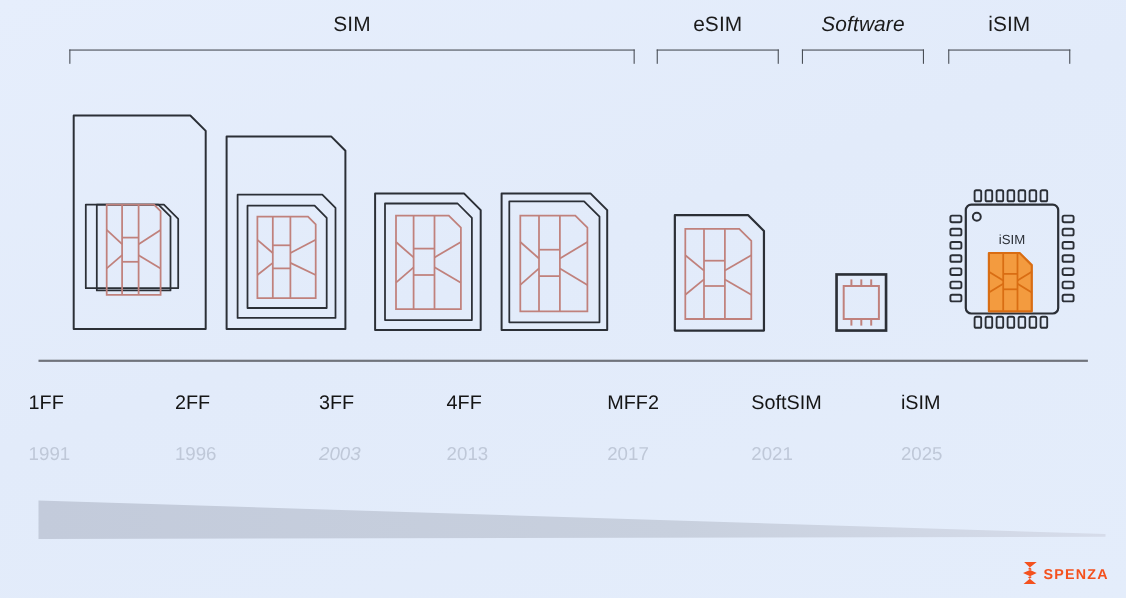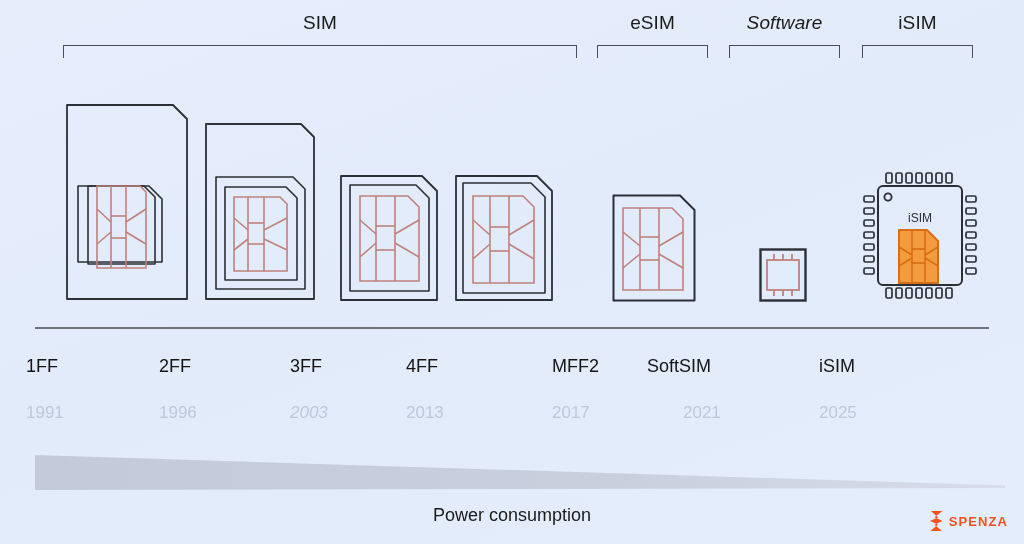--- a/index.html
+++ b/index.html
@@ -299,21 +299,21 @@
   </div>
 
   <div class="divider"></div>
 
   <div>
     <div class="col-name" style="left:26px;top:356px;width:200px;">1FF</div>
     <div class="col-name" style="left:159px;top:356px;width:200px;">2FF</div>
     <div class="col-name" style="left:290px;top:356px;width:200px;">3FF</div>
     <div class="col-name" style="left:406px;top:356px;width:200px;">4FF</div>
     <div class="col-name" style="left:552px;top:356px;width:200px;">MFF2</div>
-    <div class="col-name" style="left:647px;top:356px;width:200px;">SoftSIM</div>
+    <div class="col-name" style="left:683px;top:356px;width:200px;">SoftSIM</div>
     <div class="col-name" style="left:819px;top:356px;width:200px;">iSIM</div>
   </div>
 
   <div>
     <div class="col-year" style="left:26px;top:403px;width:200px;">1991</div>
     <div class="col-year" style="left:159px;top:403px;width:200px;">1996</div>
     <div class="col-year" style="left:290px;top:403px;width:200px;font-style:italic;">2003</div>
     <div class="col-year" style="left:406px;top:403px;width:200px;">2013</div>
     <div class="col-year" style="left:552px;top:403px;width:200px;">2017</div>
     <div class="col-year" style="left:683px;top:403px;width:200px;">2021</div>
@@ -324,21 +324,20 @@
     <defs>
       <linearGradient id="wedgeGrad" x1="0" y1="0" x2="1" y2="0">
         <stop offset="0%" stop-color="#c3cbdb"></stop>
         <stop offset="60%" stop-color="#c8d0de"></stop>
         <stop offset="100%" stop-color="#d6dcea"></stop>
       </linearGradient>
     </defs>
     <path d="M35 15 L1005 45.5 L1005 48 L35 50 Z" fill="url(#wedgeGrad)"></path>
   </svg>
 
-  <div class="power-label">Power consumption</div>
 
   <div class="brand">
     <svg width="17" height="22" viewBox="0 0 17 22">
       <path d="M14.5 1 L3 1 L10 7.5 L2 11 L10 14.5 L2.5 21 L14 21 L6.5 14.8 L14.5 11 L6.5 7.3 Z" fill="#f4511e"></path>
     </svg>
     <span class="brand-text">SPENZA</span>
   </div>
 
 </div>
 

